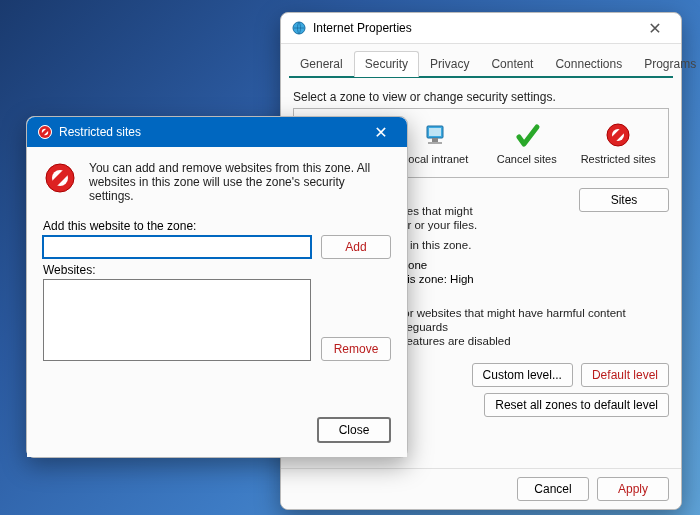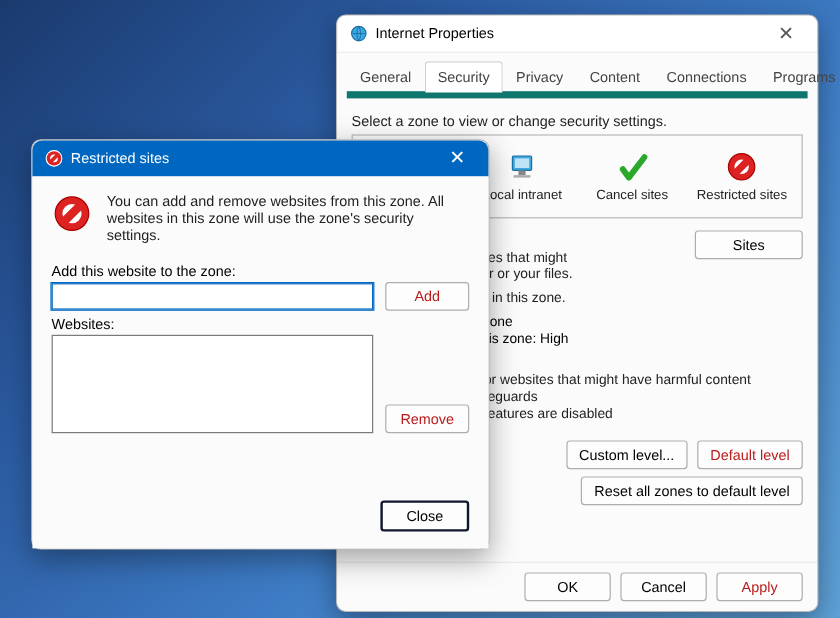--- a/index.html
+++ b/index.html
@@ -5,34 +5,34 @@
 html,body{margin:0;padding:0;width:700px;height:515px;overflow:hidden;font-family:"Segoe UI",Tahoma,sans-serif;font-size:12px;background:linear-gradient(135deg,#1a3a6e 0%,#2b5aa0 30%,#3d7bc4 60%,#5fa3d8 100%)}
 .window{position:absolute;background:#fff;border:1px solid #bababa;border-radius:8px;box-shadow:0 8px 24px rgba(0,0,0,.35);display:flex;flex-direction:column}
 .titlebar{height:30px;display:flex;align-items:center;padding:0 4px 0 10px;border-bottom:1px solid #e0e0e0;border-radius:8px 8px 0 0}
 .titlebar.blue{background:#0067c0;color:#fff;border-bottom:none}
 .title-icon{width:16px;height:16px;margin-right:6px;display:flex;align-items:center;justify-content:center}
 .title-text{flex:1;font-size:12px}
 .win-btn{width:44px;height:30px;display:flex;align-items:center;justify-content:center;font-size:14px;color:#555;cursor:pointer}
 .win-btn.x{font-size:16px}
 .titlebar.blue .win-btn{color:#fff}
 .body{flex:1;padding:8px 12px 10px;display:flex;flex-direction:column;background:#fbfbfb}
-.tabs{display:flex;border-bottom:6px solid #0f766e;margin:-2px -4px 0}
+.tabs{display:flex;border-bottom:2px solid #0f766e;margin:-2px -4px 0}
 .tab{padding:5px 10px 6px;color:#444;border:1px solid transparent;border-bottom:none;cursor:pointer;font-size:12px;position:relative;top:1px}
 .tab.active{background:#fff;border-color:#d0d0d0;border-radius:3px 3px 0 0}
 .section-label{margin:12px 0 4px;font-size:12px;color:#222}
 .zone-box{border:1px solid #b8b8b8;display:flex;padding:8px 4px;gap:0}
 .zone{flex:1;text-align:center;font-size:11px;color:#222;padding:4px 2px;cursor:pointer}
 .zone svg{display:block;margin:0 auto 4px}
 .info-row{display:flex;margin-top:10px;gap:10px}
 .info-left{flex:1;font-size:11.5px;color:#222}
 .info-left .hdr{font-weight:600;font-size:13px;margin-bottom:2px}
 .info-left p{margin:2px 0}
 .btn{min-width:72px;padding:4px 10px;border:1px solid #adadad;background:#fdfdfd;border-radius:3px;font-size:12px;color:#000000;cursor:pointer;text-align:center}
 .btn:disabled{color:#b91c1c;cursor:default}
-.btn.primary{border:2px solid #0f172a}
+.btn.primary{border:2px solid #737373}
 .slider-row{display:flex;gap:14px;margin-top:8px}
 .slider-col{width:24px;display:flex;flex-direction:column;align-items:center;color:#888;font-size:10px}
 .slider-col .dash{width:6px;border-top:1px solid #888;margin:4px 0}
 .bottom-btns{display:flex;justify-content:flex-end;gap:8px;margin-top:14px}
 .dialog-btns{border-top:1px solid #e0e0e0;padding:8px 12px;display:flex;justify-content:flex-end;gap:8px;background:#fbfbfb;border-radius:0 0 8px 8px}
 #restricted{left:26px;top:116px;width:380px;height:340px;z-index:2}
 #inetprop{left:280px;top:12px;width:400px;height:496px;z-index:1}
 .msg-row{display:flex;gap:12px;align-items:flex-start;margin-bottom:12px}
 .forbid-icon{flex:none}
 .field-label{margin:4px 0 2px;font-size:12px}
@@ -137,21 +137,20 @@
 
     <div class="bottom-btns">
       <button class="btn">Custom level...</button>
       <button class="btn" disabled="">Default level</button>
     </div>
     <div class="bottom-btns" style="margin-top:6px">
       <button class="btn" style="min-width:180px">Reset all zones to default level</button>
     </div>
   </div>
   <div class="dialog-btns">
-    <button class="btn">OK</button>
     <button class="btn">Cancel</button>
     <button class="btn" disabled="">Apply</button>
   </div>
 </div>
 
 <div class="window" id="restricted">
   <div class="titlebar blue">
     <span class="title-icon">
       <svg width="16" height="16" viewBox="0 0 16 16">
           <circle cx="8" cy="8" r="6.5" fill="#fff" stroke="#fff"></circle>

